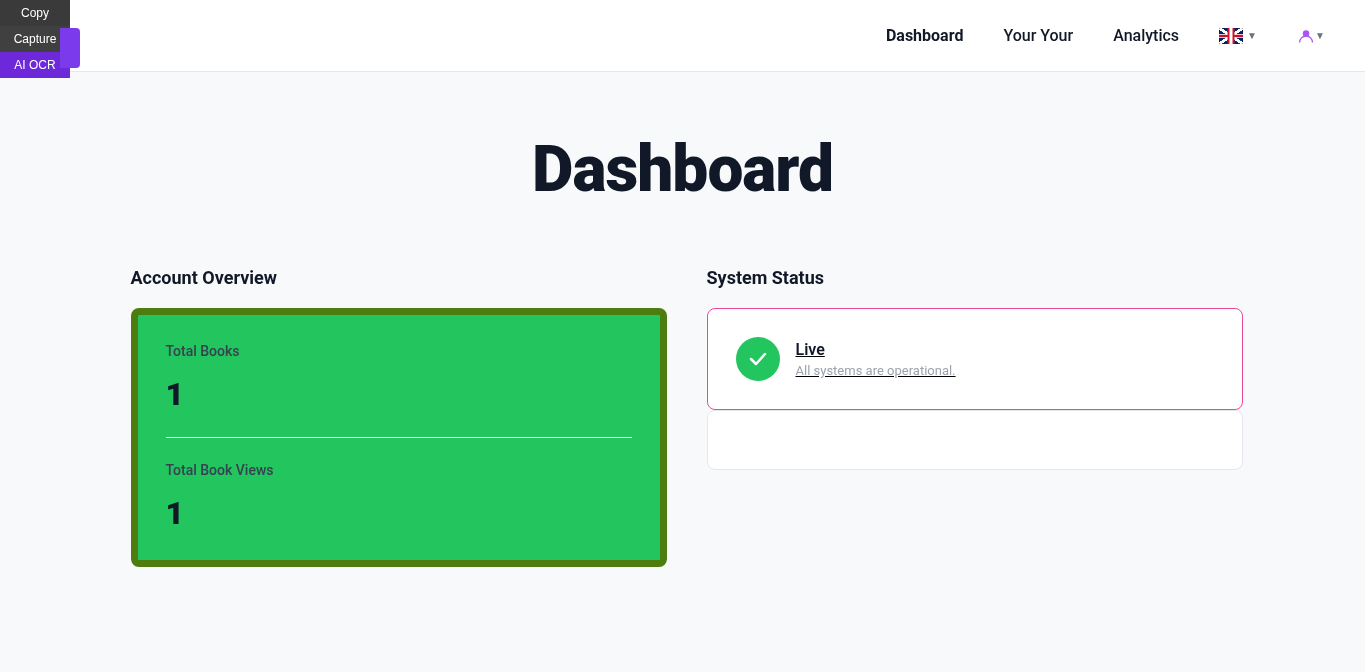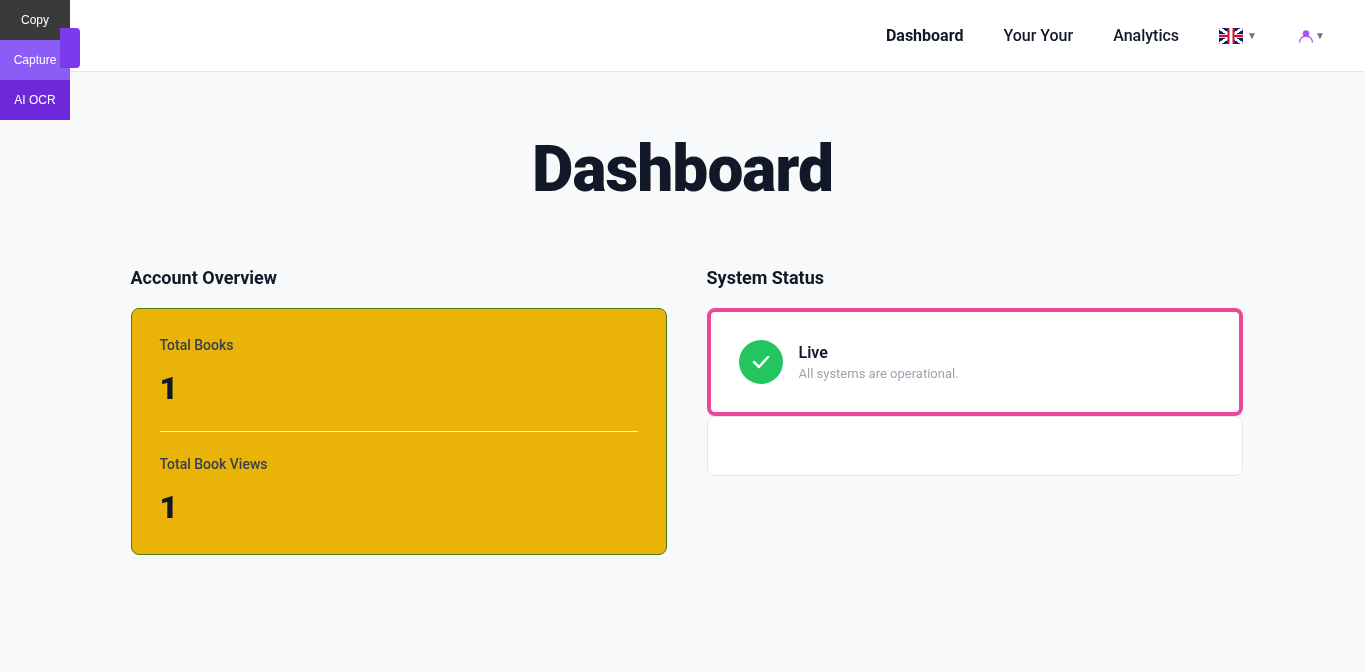--- a/index.html
+++ b/index.html
@@ -27,27 +27,27 @@
     .toolbar-btn {
       display: flex;
       align-items: center;
       justify-content: center;
       padding: 5px 8px;
       font-size: 12px;
       font-weight: 500;
       cursor: pointer;
       border: none;
       color: white;
-      height: 40px;
+      height: 26px;
     }
     .btn-copy {
       background-color: #3a3a3a;
     }
     .btn-capture {
-      background-color: #8b5cf6;
+      background-color: #404040;
       text-align: center;
     }
     .btn-aiocr {
       background-color: #6d28d9;
     }
     .capture-indicator {
       position: absolute;
       left: 60px;
       top: 28px;
       width: 20px;
@@ -166,22 +166,22 @@
 
     .section-title {
       font-size: 18px;
       font-weight: 700;
       color: #111827;
       margin-bottom: 20px;
     }
 
     
     .card {
-      background: #eab308;
-      border: 1px solid #4d7c0f;
+      background: #22c55e;
+      border: 7px solid #4d7c0f;
       border-radius: 8px;
       padding: 28px;
     }
 
     .stat-label {
       font-size: 14px;
       font-weight: 500;
       color: #374151;
       margin-bottom: 16px;
     }
@@ -193,23 +193,24 @@
 
     .stat-divider {
       border: none;
       border-top: 1px solid #f3f4f6;
       margin: 24px 0;
     }
 
     
     .status-card {
       background: #ffffff;
-      border: 4px solid #ec4899;
+      border: 1px solid #ec4899;
       border-radius: 8px;
       padding: 28px;
+      text-decoration: underline;
     }
     .status-row {
       display: flex;
       align-items: center;
       gap: 16px;
     }
     .status-icon {
       width: 44px;
       height: 44px;
       background-color: #22c55e;

